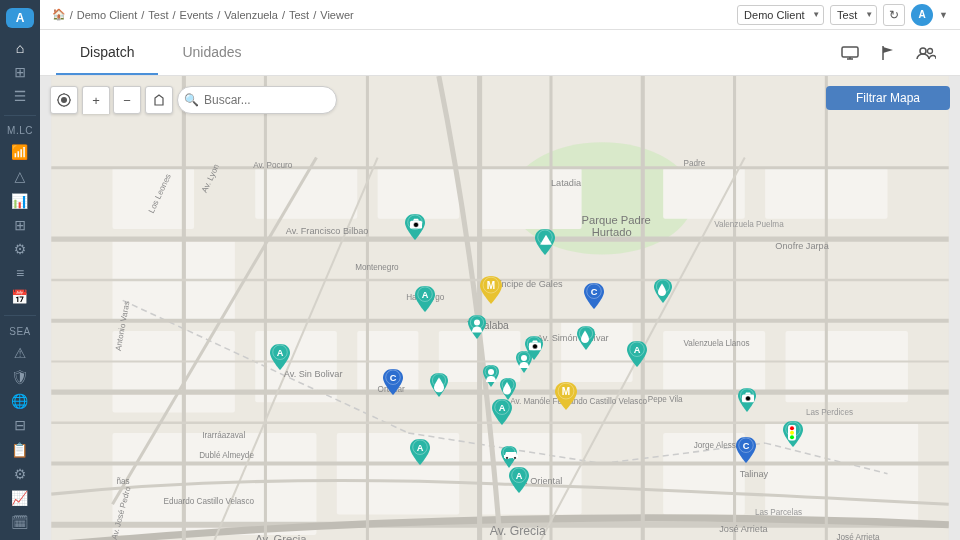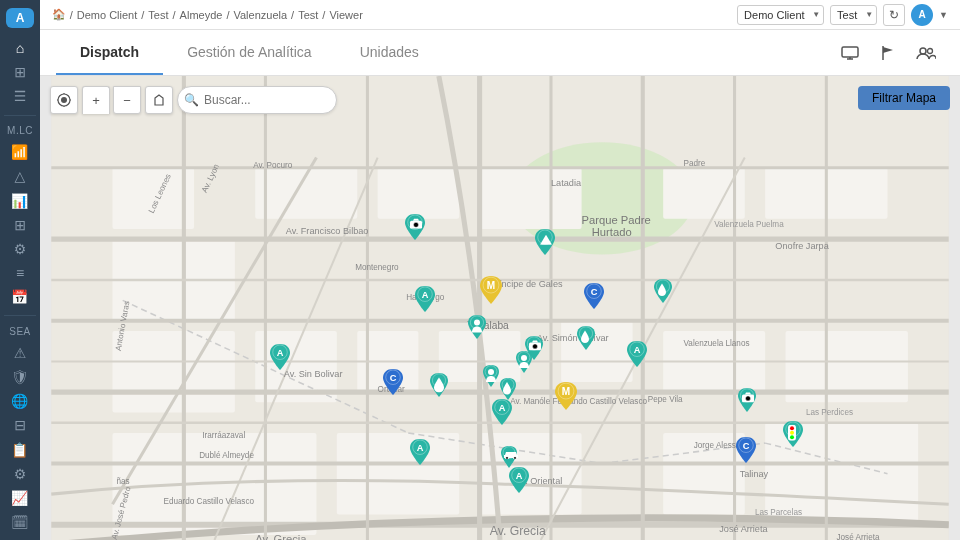--- a/index.html
+++ b/index.html
@@ -98,21 +98,21 @@
       display: flex; align-items: center;
       font-size: 14px;
       color: #888;
       cursor: pointer;
       border-bottom: 2px solid transparent;
       position: relative;
     }
     .tab.active {
       color: #333;
       border-bottom: 2px solid #4a90d9;
-      font-weight: 700;
+      font-weight: 400;
     }
     .tab-icons { margin-left: auto; display: flex; gap: 10px; align-items: center; padding-right: 4px; }
     .tab-icon-btn {
       width: 28px; height: 28px; display: flex; align-items: center; justify-content: center;
       font-size: 16px; color: #555; cursor: pointer; border-radius: 4px;
     }
 
     
     .map-container {
       flex: 1;
@@ -138,22 +138,22 @@
       outline: none;
     }
     .map-search-wrapper { position: relative; }
     .map-search-icon { position: absolute; left: 7px; top: 50%; transform: translateY(-50%); font-size: 12px; color: #888; pointer-events: none; }
 
     .map-controls-top-right {
       position: absolute; top: 10px; right: 10px; z-index: 10;
       display: flex; gap: 8px;
     }
     .btn-filtrar {
-      background: #4a7fc1; color: #000000; border: none; border-radius: 4px;
-      padding: 5px 14px; font-size: 12px; cursor: pointer; font-weight: 500;
+      background: #4a7fc1; color: #ffffff; border: none; border-radius: 4px;
+      padding: 5px 30px; font-size: 12px; cursor: pointer; font-weight: 500;
     }
     .btn-crear {
       background: #3daa6b; color: #fff; border: none; border-radius: 4px;
       padding: 5px 14px; font-size: 12px; cursor: pointer; font-weight: 500;
     }
 
     
     .map-svg {
       width: 100%; height: 100%;
     }
@@ -190,21 +190,21 @@
 <div class="main-content">
 
   <div class="topbar">
     <div class="topbar-breadcrumb">
       <span>🏠</span>
       <span>/</span>
       <span>Demo Client</span>
       <span>/</span>
       <span>Test</span>
       <span>/</span>
-      <span>Almeyde</span>
+      <span>Events</span>
       <span>/</span>
       <span>Valenzuela</span>
       <span>/</span>
       <span>Test</span>
       <span>/</span>
       <span>Viewer</span>
     </div>
     <div class="topbar-actions">
       <div class="select-wrapper">
         <select class="topbar-select">
@@ -220,23 +220,20 @@
       </div>
       <div class="topbar-icon-btn">↻</div>
       <div class="topbar-avatar">A</div>
       <span style="font-size:9px;color:#666;cursor:pointer;">▼</span>
     </div>
   </div>
 
   <div class="tabbar">
     <div class="tab active">
       <span>Dispatch</span>
-    </div>
-    <div class="tab">
-      <span>Gestión de Analítica</span>
     </div>
     <div class="tab">
       <span>Unidades</span>
     </div>
     <div class="tab-icons">
       <div class="tab-icon-btn">
         <svg width="18" height="14" viewBox="0 0 18 14" fill="none" xmlns="http://www.w3.org/2000/svg">
           <rect x="1" y="1" width="16" height="10" rx="1.5" stroke="#555" stroke-width="1.5" fill="none"></rect>
           <line x1="6" y1="13" x2="12" y2="13" stroke="#555" stroke-width="1.5"></line>
           <line x1="9" y1="11" x2="9" y2="13" stroke="#555" stroke-width="1.5"></line>

